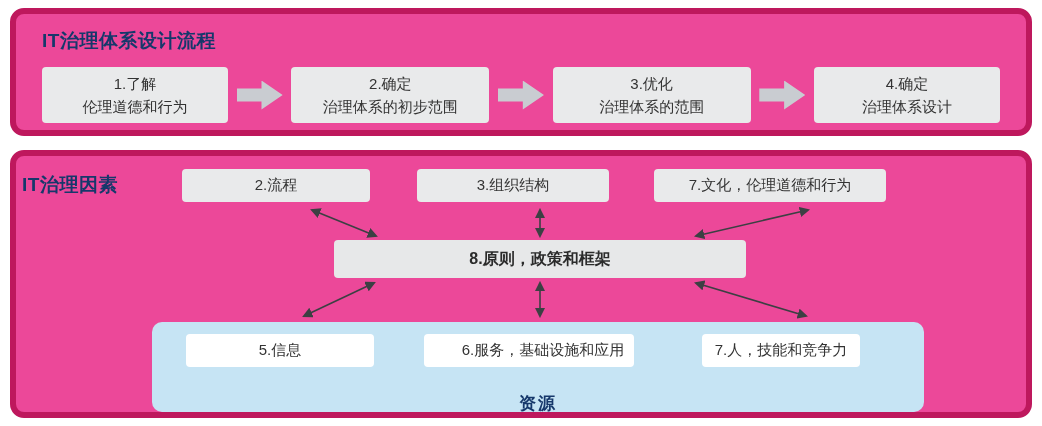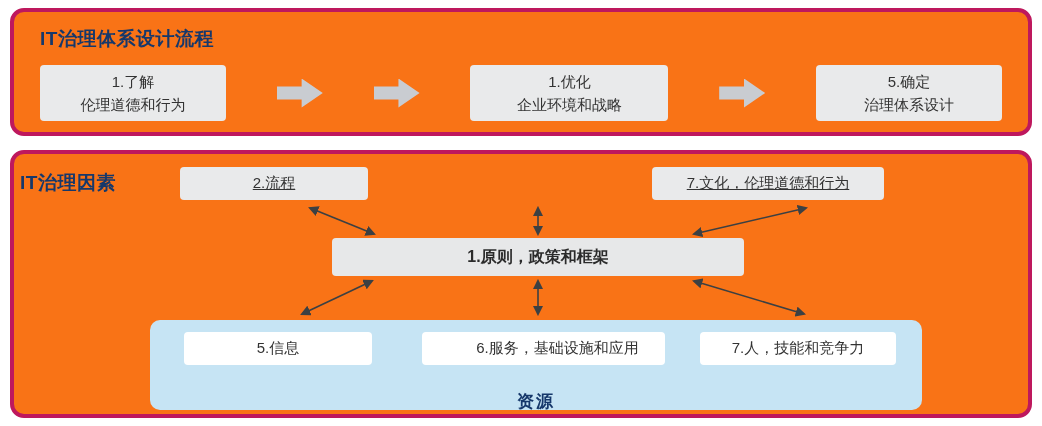--- a/index.html
+++ b/index.html
@@ -7,23 +7,23 @@
     width: 1042px; height: 426px;
     background: #ffffff;
     font-family: "Liberation Sans", "DejaVu Sans", sans-serif;
     position: relative;
     overflow: hidden;
   }
   .panel {
     position: absolute;
     left: 10px;
     width: 1022px;
-    border: 4px solid #be185d;
+    border: 6px solid #be185d;
     border-radius: 14px;
-    background: #f97316;
+    background: #ec4899;
   }
   .panel-title {
     color: #16386b;
     font-size: 19px;
     font-weight: bold;
     letter-spacing: 0.5px;
   }
 
   
   .top-panel { top: 8px; height: 128px; padding: 14px 26px 0 26px; }
@@ -62,21 +62,21 @@
     position: absolute; left: 0; top: 0;
     width: 1018px; height: 264px;
     pointer-events: none;
   }
   .factor-box {
     position: absolute;
     top: 13px; height: 33px;
     background: #e9eaeb;
     border-radius: 4px;
     display: flex; align-items: center; justify-content: center;
-    font-size: 15px; color: #333333; text-decoration: underline;
+    font-size: 15px; color: #333333;
   }
   .factor-box.f2 { left: 166px; width: 188px; }
   .factor-box.f3 { left: 401px; width: 192px; }
   .factor-box.f4 { left: 638px; width: 232px; }
 
   .center-box {
     position: absolute;
     left: 318px; top: 84px;
     width: 412px; height: 38px;
     background: #e7e8e9;
@@ -94,22 +94,22 @@
   }
   .resource-box {
     position: absolute;
     top: 12px; height: 33px;
     background: #ffffff;
     border-radius: 4px;
     display: flex; align-items: center; justify-content: center;
     font-size: 15px; color: #333333;
   }
   .resource-box.r5 { left: 34px;  width: 188px; }
-  .resource-box.r6 { left: 272px; width: 243px; padding-left: 28px; }
-  .resource-box.r7 { left: 550px; width: 196px; text-align: right; }
+  .resource-box.r6 { left: 272px; width: 210px; padding-left: 28px; }
+  .resource-box.r7 { left: 550px; width: 158px; text-align: right; }
   .resource-label {
     position: absolute;
     left: 0; top: 70px; width: 100%;
     text-align: center;
     color: #16386b;
     font-size: 17px; font-weight: bold;
     letter-spacing: 2px;
   }
 </style>
 </head>
@@ -118,30 +118,34 @@
 <section class="panel top-panel">
   <h2 class="panel-title">IT治理体系设计流程</h2>
   <div class="flow-row">
 
     <div class="step-box w1">
       <span>1.了解</span>
       <span>伦理道德和行为</span>
     </div>
     <div class="block-arrow"></div>
 
+    <div class="step-box w2">
+      <span>2.确定</span>
+      <span>治理体系的初步范围</span>
+    </div>
     <div class="block-arrow"></div>
 
     <div class="step-box w2">
-      <span>1.优化</span>
-      <span>企业环境和战略</span>
+      <span>3.优化</span>
+      <span>治理体系的范围</span>
     </div>
     <div class="block-arrow"></div>
 
     <div class="step-box w1">
-      <span>5.确定</span>
+      <span>4.确定</span>
       <span>治理体系设计</span>
     </div>
 
   </div>
 </section>
 
 <section class="panel bottom-panel">
   <h2 class="panel-title">IT治理因素</h2>
 
   <svg class="link-arrows" viewBox="0 0 1018 264" aria-hidden="true">
@@ -154,23 +158,24 @@
       <line x1="360" y1="80" x2="296" y2="54" marker-start="url(#ah)" marker-end="url(#ah)"></line>
       <line x1="524" y1="80" x2="524" y2="54" marker-start="url(#ah)" marker-end="url(#ah)"></line>
       <line x1="680" y1="80" x2="792" y2="54" marker-start="url(#ah)" marker-end="url(#ah)"></line>
       <line x1="358" y1="127" x2="288" y2="160" marker-start="url(#ah)" marker-end="url(#ah)"></line>
       <line x1="524" y1="127" x2="524" y2="160" marker-start="url(#ah)" marker-end="url(#ah)"></line>
       <line x1="680" y1="127" x2="790" y2="160" marker-start="url(#ah)" marker-end="url(#ah)"></line>
     </g>
   </svg>
 
   <div class="factor-box f2">2.流程</div>
+  <div class="factor-box f3">3.组织结构</div>
   <div class="factor-box f4">7.文化，伦理道德和行为</div>
 
-  <div class="center-box">1.原则，政策和框架</div>
+  <div class="center-box">8.原则，政策和框架</div>
 
   <div class="resource-area">
     <div class="resource-box r5">5.信息</div>
     <div class="resource-box r6">6.服务，基础设施和应用</div>
     <div class="resource-box r7">7.人，技能和竞争力</div>
     <div class="resource-label">资源</div>
   </div>
 </section>
 
 </body></html>

